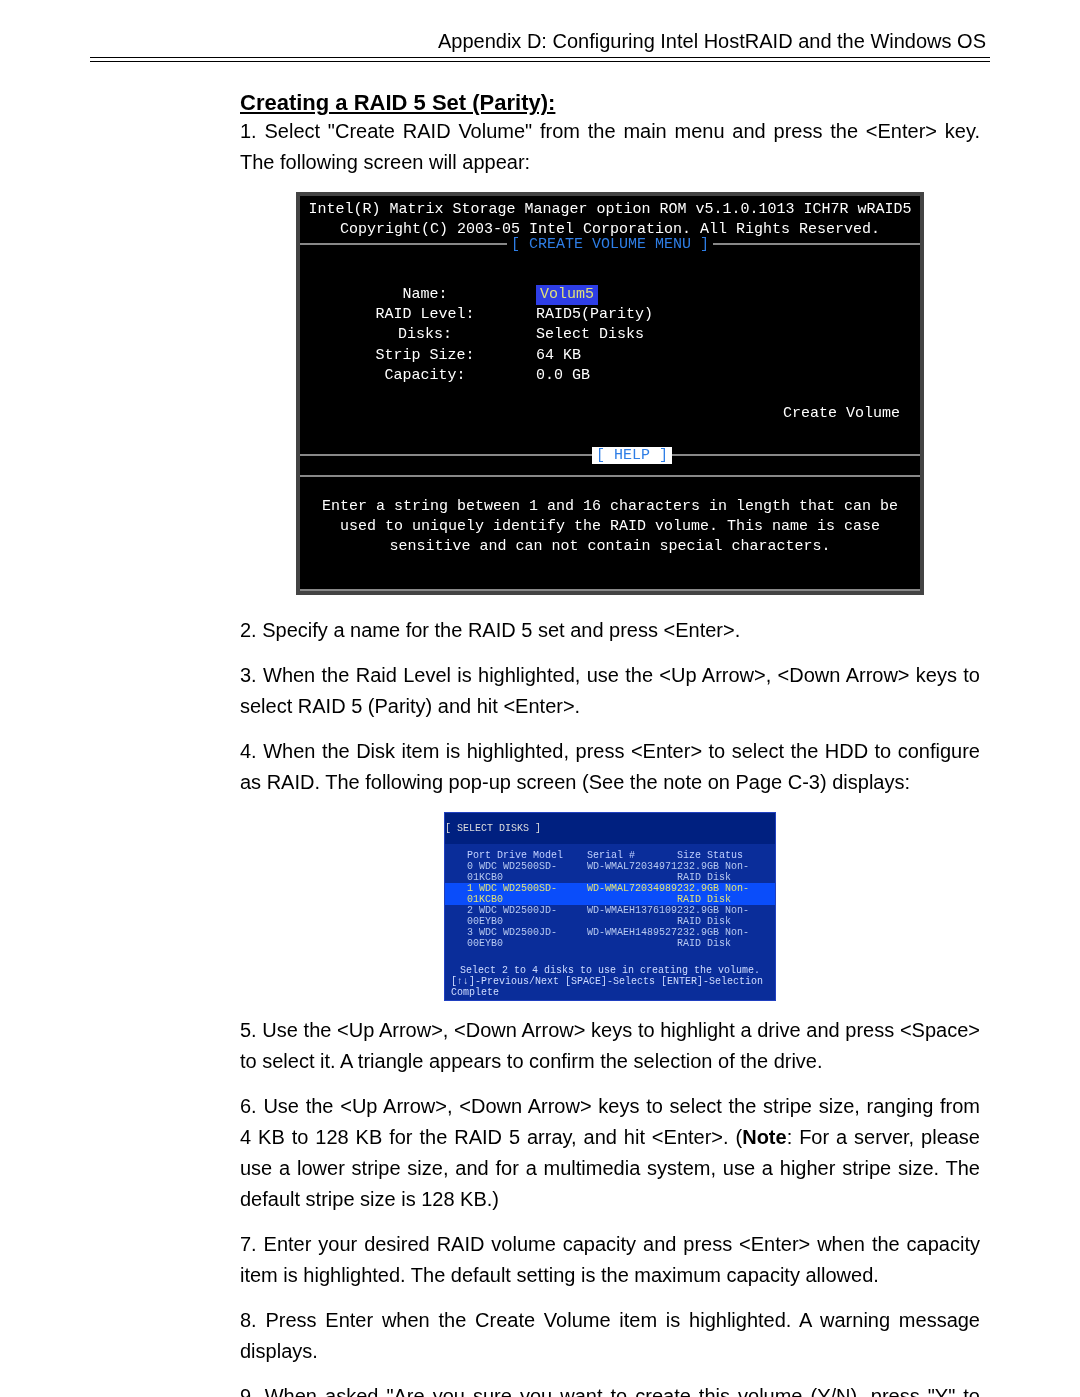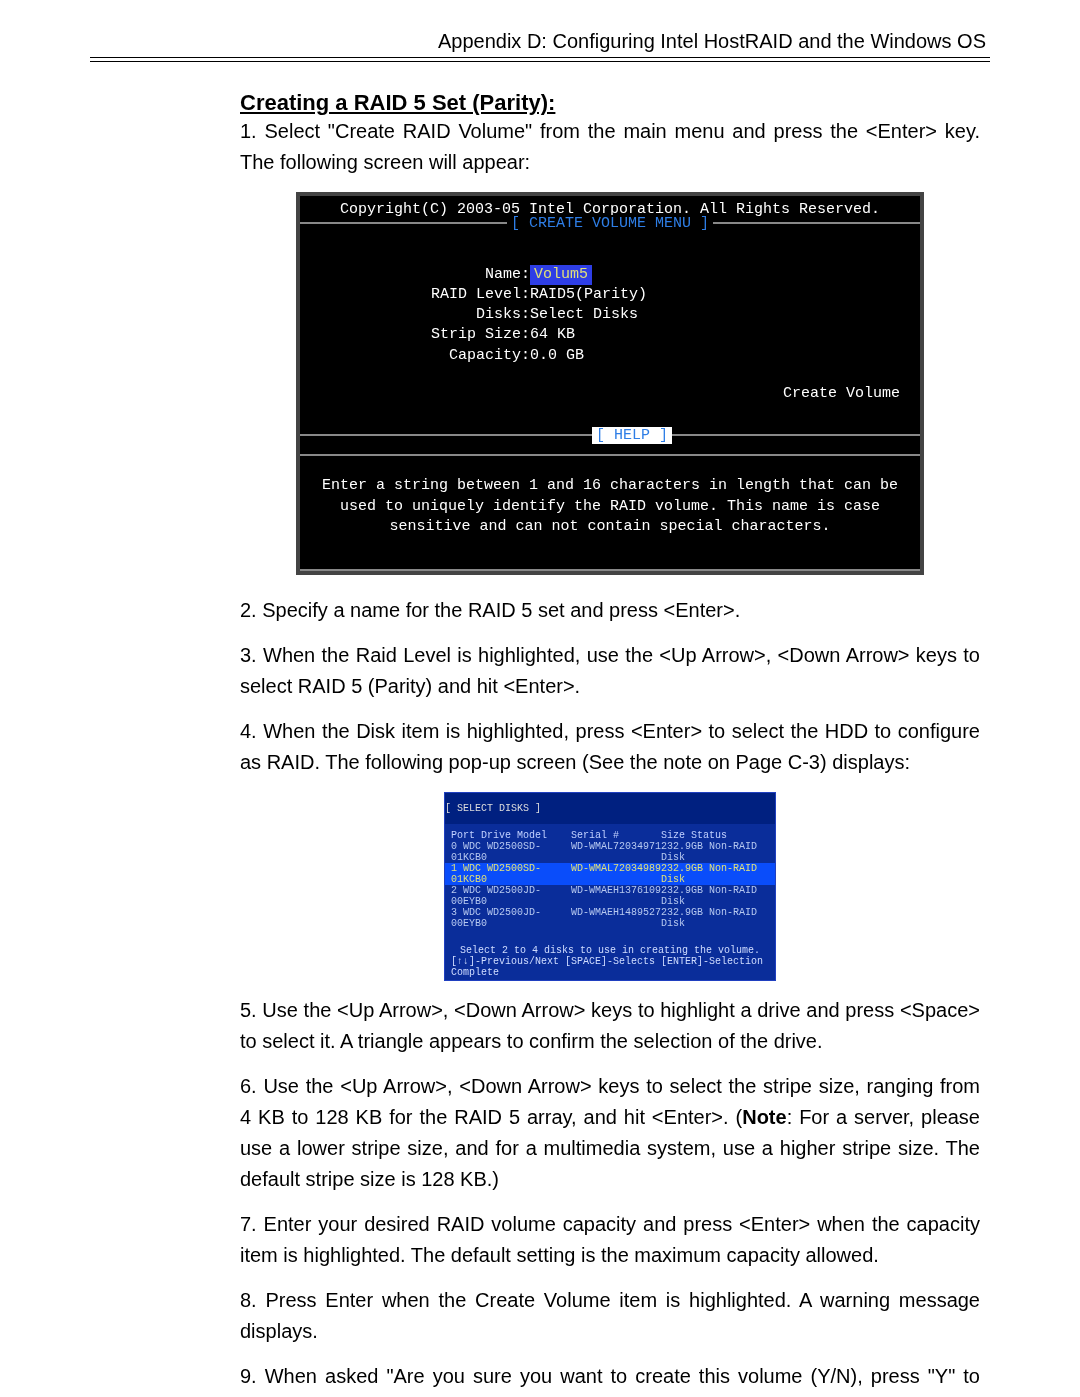--- a/index.html
+++ b/index.html
@@ -68,21 +68,22 @@
     top: -10px;
   }
   .bios-body {
     padding: 4px 20px 20px 20px;
   }
   .bios-row {
     display: flex;
   }
   .bios-label {
     width: 210px;
-    text-align: right;
+    text-align: center;
+    padding-right: 6px;
     color: #fff;
   }
   .bios-value {
     color: #fff;
   }
   .bios-value.hi {
     background: #2e3ee6;
     color: #e0e07a;
     padding: 0 4px;
   }
@@ -127,21 +128,21 @@
     background: #002080;
     color: #ddd;
     padding: 10px 0;
     font-size: 10px;
   }
   .sd-header, .sd-row, .sd-footer1, .sd-footer2 {
     display: flex;
     padding: 0 6px;
   }
   .sd-header { color: #c0d0ff; margin-top: 6px; }
-  .sd-col1 { width: 120px; }
+  .sd-col1 { width: 120px; margin-left: 16px; }
   .sd-col2 { width: 90px; }
   .sd-col3 { flex: 1; }
   .sd-row-hi { background: #0a4dfa; color: #e0e07a; }
   .sd-footer1 { justify-content: center; margin-top: 16px; color: #cfdcff; }
   .sd-footer2 { justify-content: center; color: #cfdcff; margin-bottom: 2px; }
   .dbl { border-top: 1px solid #000; border-bottom: 1px solid #000; height: 3px; margin: 0; }
 </style>
 </head>
 <body>
 
@@ -153,20 +154,21 @@
   <div style="height:28px"></div>
 
   <div class="content">
 
     <div class="section-title">Creating a RAID 5 Set (Parity):</div>
 
     <div class="para">1. Select "Create RAID Volume" from the main menu and press the &lt;Enter&gt; key. The following screen will appear:</div>
 
     <div class="bios-screen">
       <div class="bios-header">
+        <div class="l1">Intel(R) Matrix Storage Manager option ROM v5.1.0.1013 ICH7R wRAID5</div>
         <div class="l2">Copyright(C) 2003-05 Intel Corporation. All Rights Reserved.</div>
       </div>
       <div class="bios-title-bar">
         <span>[ CREATE VOLUME MENU ]</span>
       </div>
       <div class="bios-body">
         <div style="height:16px"></div>
         <div class="bios-row">
           <div class="bios-label">Name:</div>
           <div class="bios-value hi">Volum5</div>

